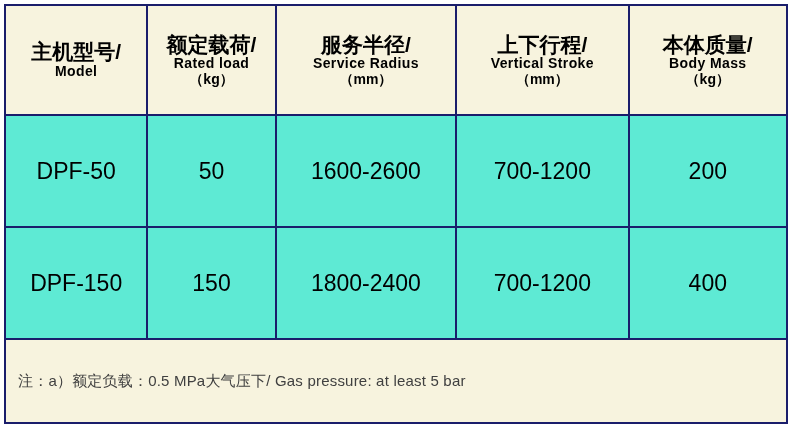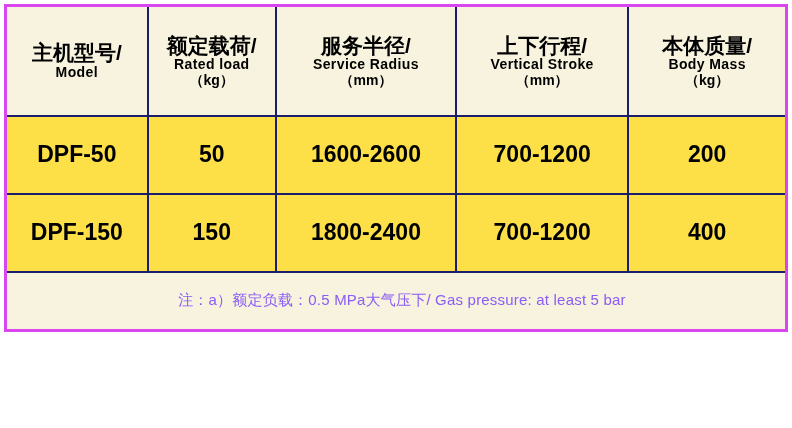--- a/index.html
+++ b/index.html
@@ -14,24 +14,24 @@
     overflow: hidden;
   }
   #spec-table-wrap {
     width: 792px;
     height: 428px;
     box-sizing: border-box;
     padding: 4px 4px 4px 4px;
   }
   table.spec-table {
     width: 784px;
-    height: 328px;
+    height: 420px;
     border-collapse: collapse;
     table-layout: fixed;
-    border: 3px solid #d946ef;
+    border: 1px solid #d946ef;
   }
   table.spec-table td, table.spec-table th {
     border: 2px solid #1a1d6b;
     text-align: center;
     vertical-align: middle;
     color: #000000;
     padding: 0;
   }
   
   thead tr.header-row th {
@@ -58,35 +58,35 @@
     display: block;
   }
   
   col.c1 { width: 142px; }
   col.c2 { width: 128px; }
   col.c3 { width: 180px; }
   col.c4 { width: 172px; }
   col.c5 { width: 158px; }
 
   tbody tr.data-row td {
-    background: #fde047;
+    background: #5eead4;
     height: 62px;
     font-size: 23px;
-    font-weight: bold;
+    font-weight: normal;
   }
   tbody tr.data-row td.model-cell {
     font-size: 23px;
   }
   tr.note-row td {
     background: #f7f3de;
     height: 46px;
-    text-align: center;
+    text-align: left;
     padding-left: 12px;
     font-size: 15px;
-    color: #8b5cf6;
+    color: #404040;
   }
   .note-text {
     white-space: nowrap;
     letter-spacing: 0.2px;
   }
 </style>
 </head>
 <body>
 
 <div id="spec-table-wrap">

